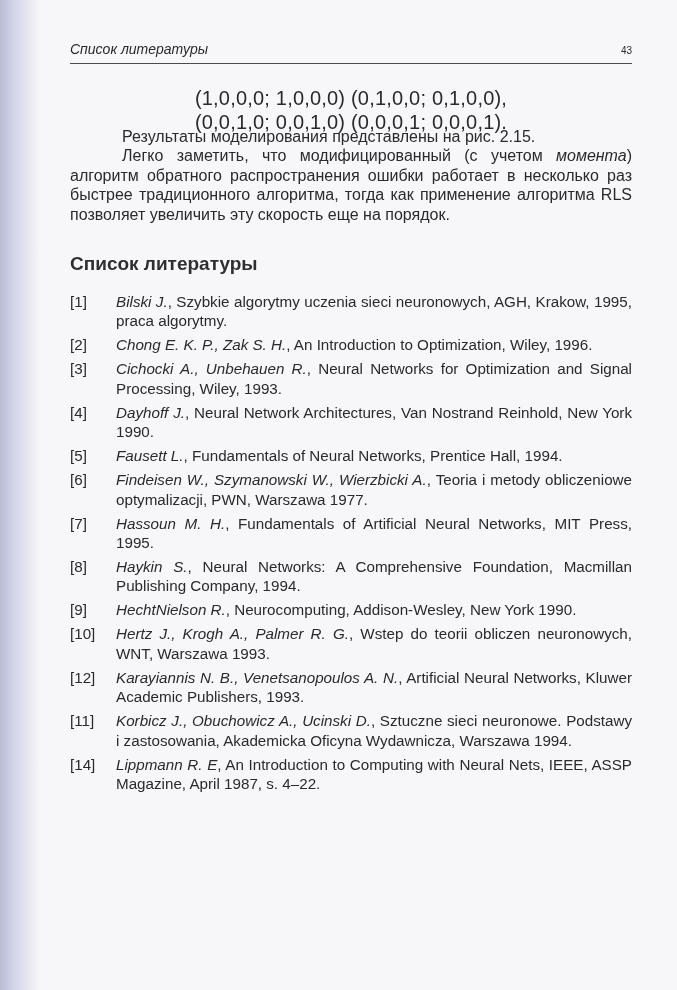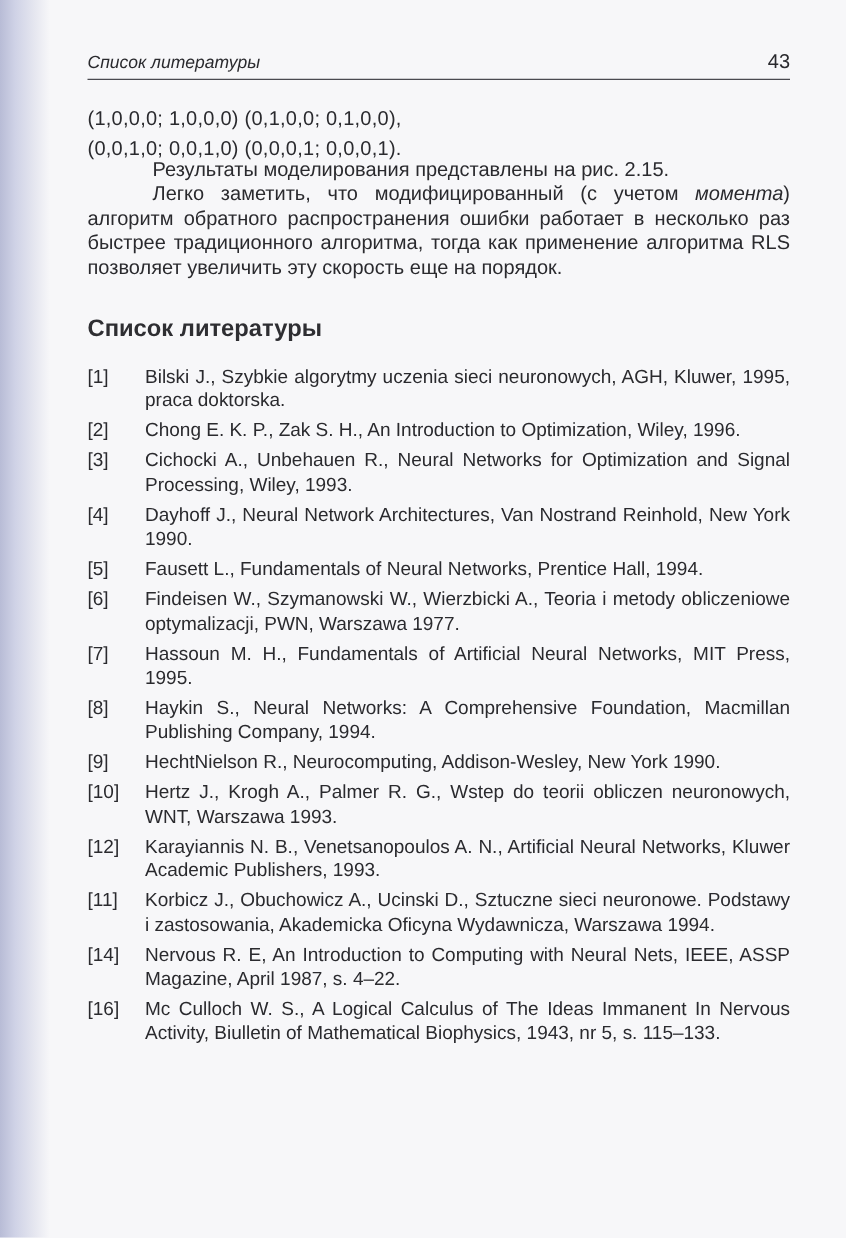--- a/index.html
+++ b/index.html
@@ -16,28 +16,28 @@
     }
     .page {
       position: absolute; left: 70px; top: 0; width: 562px;
     }
     .running-head {
       position: absolute; top: 41px; left: 0; width: 562px;
       display: flex; justify-content: space-between; align-items: baseline;
       font-size: 14px;
     }
     .running-head .title { font-style: italic; }
-    .running-head .num { font-size: 16px; }
+    .running-head .num { font-size: 10px; }
     .head-rule {
       position: absolute; top: 63px; left: 0; width: 562px; height: 0;
       border-top: 1.5px solid #4a4a50;
     }
     .formula {
-      position: absolute; left: 0; width: 562px; text-align: left;
-      font-size: 16px; letter-spacing: 0.2px;
+      position: absolute; left: 0; width: 562px; text-align: center;
+      font-size: 20px; letter-spacing: 0.2px;
     }
     .f1 { top: 87px; }
     .f2 { top: 111px; }
     .para {
       position: absolute; left: 0; width: 562px;
       font-size: 16px; line-height: 19.6px; text-align: justify;
     }
     .p1 { top: 127px; text-indent: 52px; }
     .p2 { top: 146px; text-indent: 52px; }
     .p2 em { font-style: italic; }
@@ -47,21 +47,21 @@
     }
     .refs {
       position: absolute; left: 0; top: 292px; width: 562px;
     }
     .ref {
       display: flex; font-size: 15.2px; line-height: 19.4px;
       margin-bottom: 4.6px;
     }
     .ref .num { width: 46px; flex: none; }
     .ref .body { flex: 1; text-align: justify; }
-    .ref .authors { }
+    .ref .authors { font-style: italic; }
   </style>
 </head>
 <body>
 
 <div class="edge"></div>
 
 <div class="page">
   <div class="running-head">
     <span class="title">Список литературы</span>
     <span class="num">43</span>
@@ -72,21 +72,21 @@
   <div class="formula f2">(0,0,1,0; 0,0,1,0) (0,0,0,1; 0,0,0,1).</div>
 
   <div class="para p1" style="top:127px;">Результаты моделирования представлены на рис. 2.15.</div>
   <div class="para p2"><span>Легко заметить, что модифицированный (с учетом </span><em>момента</em><span>) алгоритм обратного распространения ошибки работает в несколько раз быстрее традиционного алгоритма, тогда как применение алгоритма RLS позволяет увеличить эту скорость еще на порядок.</span></div>
 
   <div class="section-title">Список литературы</div>
 
   <div class="refs" id="refs">
       <div class="ref">
         <span class="num">[1]</span>
-        <span class="body"><span class="authors">Bilski J.</span><span>, Szybkie algorytmy uczenia sieci neuronowych, AGH, Kluwer, 1995, praca doktorska.</span></span>
+        <span class="body"><span class="authors">Bilski J.</span><span>, Szybkie algorytmy uczenia sieci neuronowych, AGH, Krakow, 1995, praca algorytmy.</span></span>
       </div>
       <div class="ref">
         <span class="num">[2]</span>
         <span class="body"><span class="authors">Chong E. K. P., Zak S. H.</span><span>, An Introduction to Optimization, Wiley, 1996.</span></span>
       </div>
       <div class="ref">
         <span class="num">[3]</span>
         <span class="body"><span class="authors">Cichocki A., Unbehauen R.</span><span>, Neural Networks for Optimization and Signal Processing, Wiley, 1993.</span></span>
       </div>
       <div class="ref">
@@ -120,20 +120,16 @@
       <div class="ref">
         <span class="num">[12]</span>
         <span class="body"><span class="authors">Karayiannis N. B., Venetsanopoulos A. N.</span><span>, Artificial Neural Networks, Kluwer Academic Publishers, 1993.</span></span>
       </div>
       <div class="ref">
         <span class="num">[11]</span>
         <span class="body"><span class="authors">Korbicz J., Obuchowicz A., Ucinski D.</span><span>, Sztuczne sieci neuronowe. Podstawy i zastosowania, Akademicka Oficyna Wydawnicza, Warszawa 1994.</span></span>
       </div>
       <div class="ref">
         <span class="num">[14]</span>
-        <span class="body"><span class="authors">Nervous R. E</span><span>, An Introduction to Computing with Neural Nets, IEEE, ASSP Magazine, April 1987, s. 4–22.</span></span>
-      </div>
-      <div class="ref">
-        <span class="num">[16]</span>
-        <span class="body"><span class="authors">Mc Culloch W. S.</span><span>, A Logical Calculus of The Ideas Immanent In Nervous Activity, Biulletin of Mathematical Biophysics, 1943, nr 5, s. 115–133.</span></span>
+        <span class="body"><span class="authors">Lippmann R. E</span><span>, An Introduction to Computing with Neural Nets, IEEE, ASSP Magazine, April 1987, s. 4–22.</span></span>
       </div>
     </div>
 </div>
 
 </body></html>

